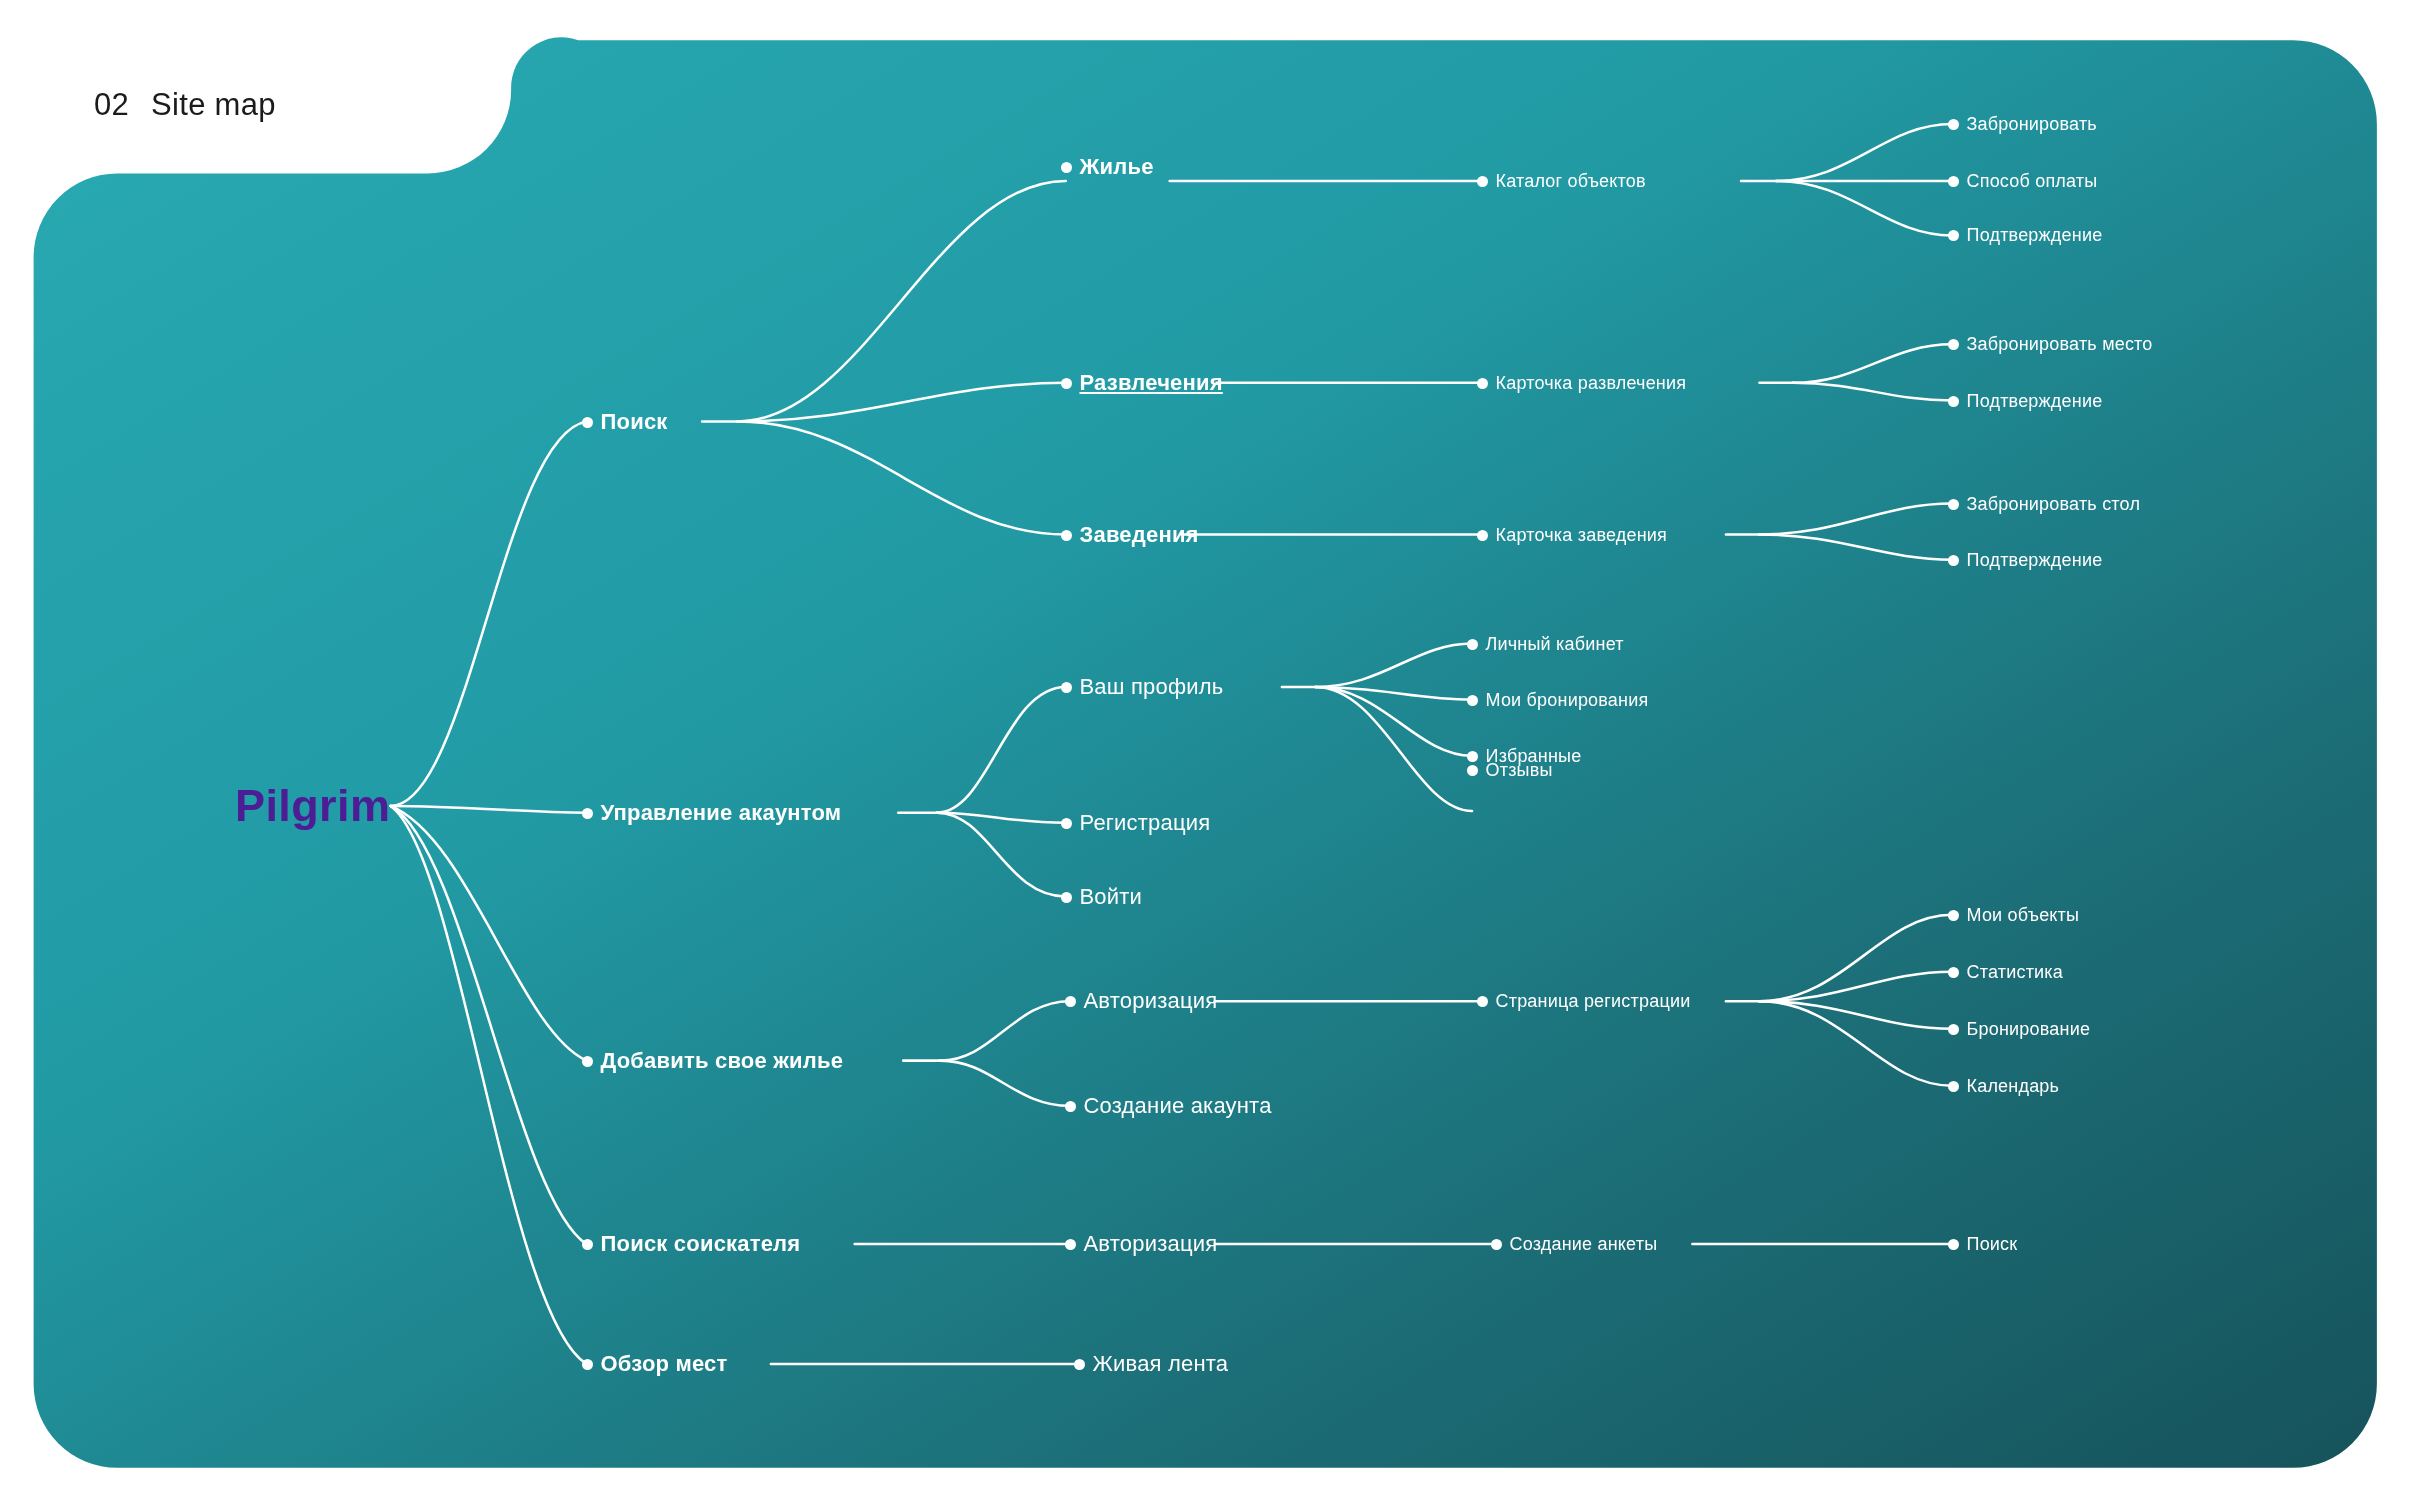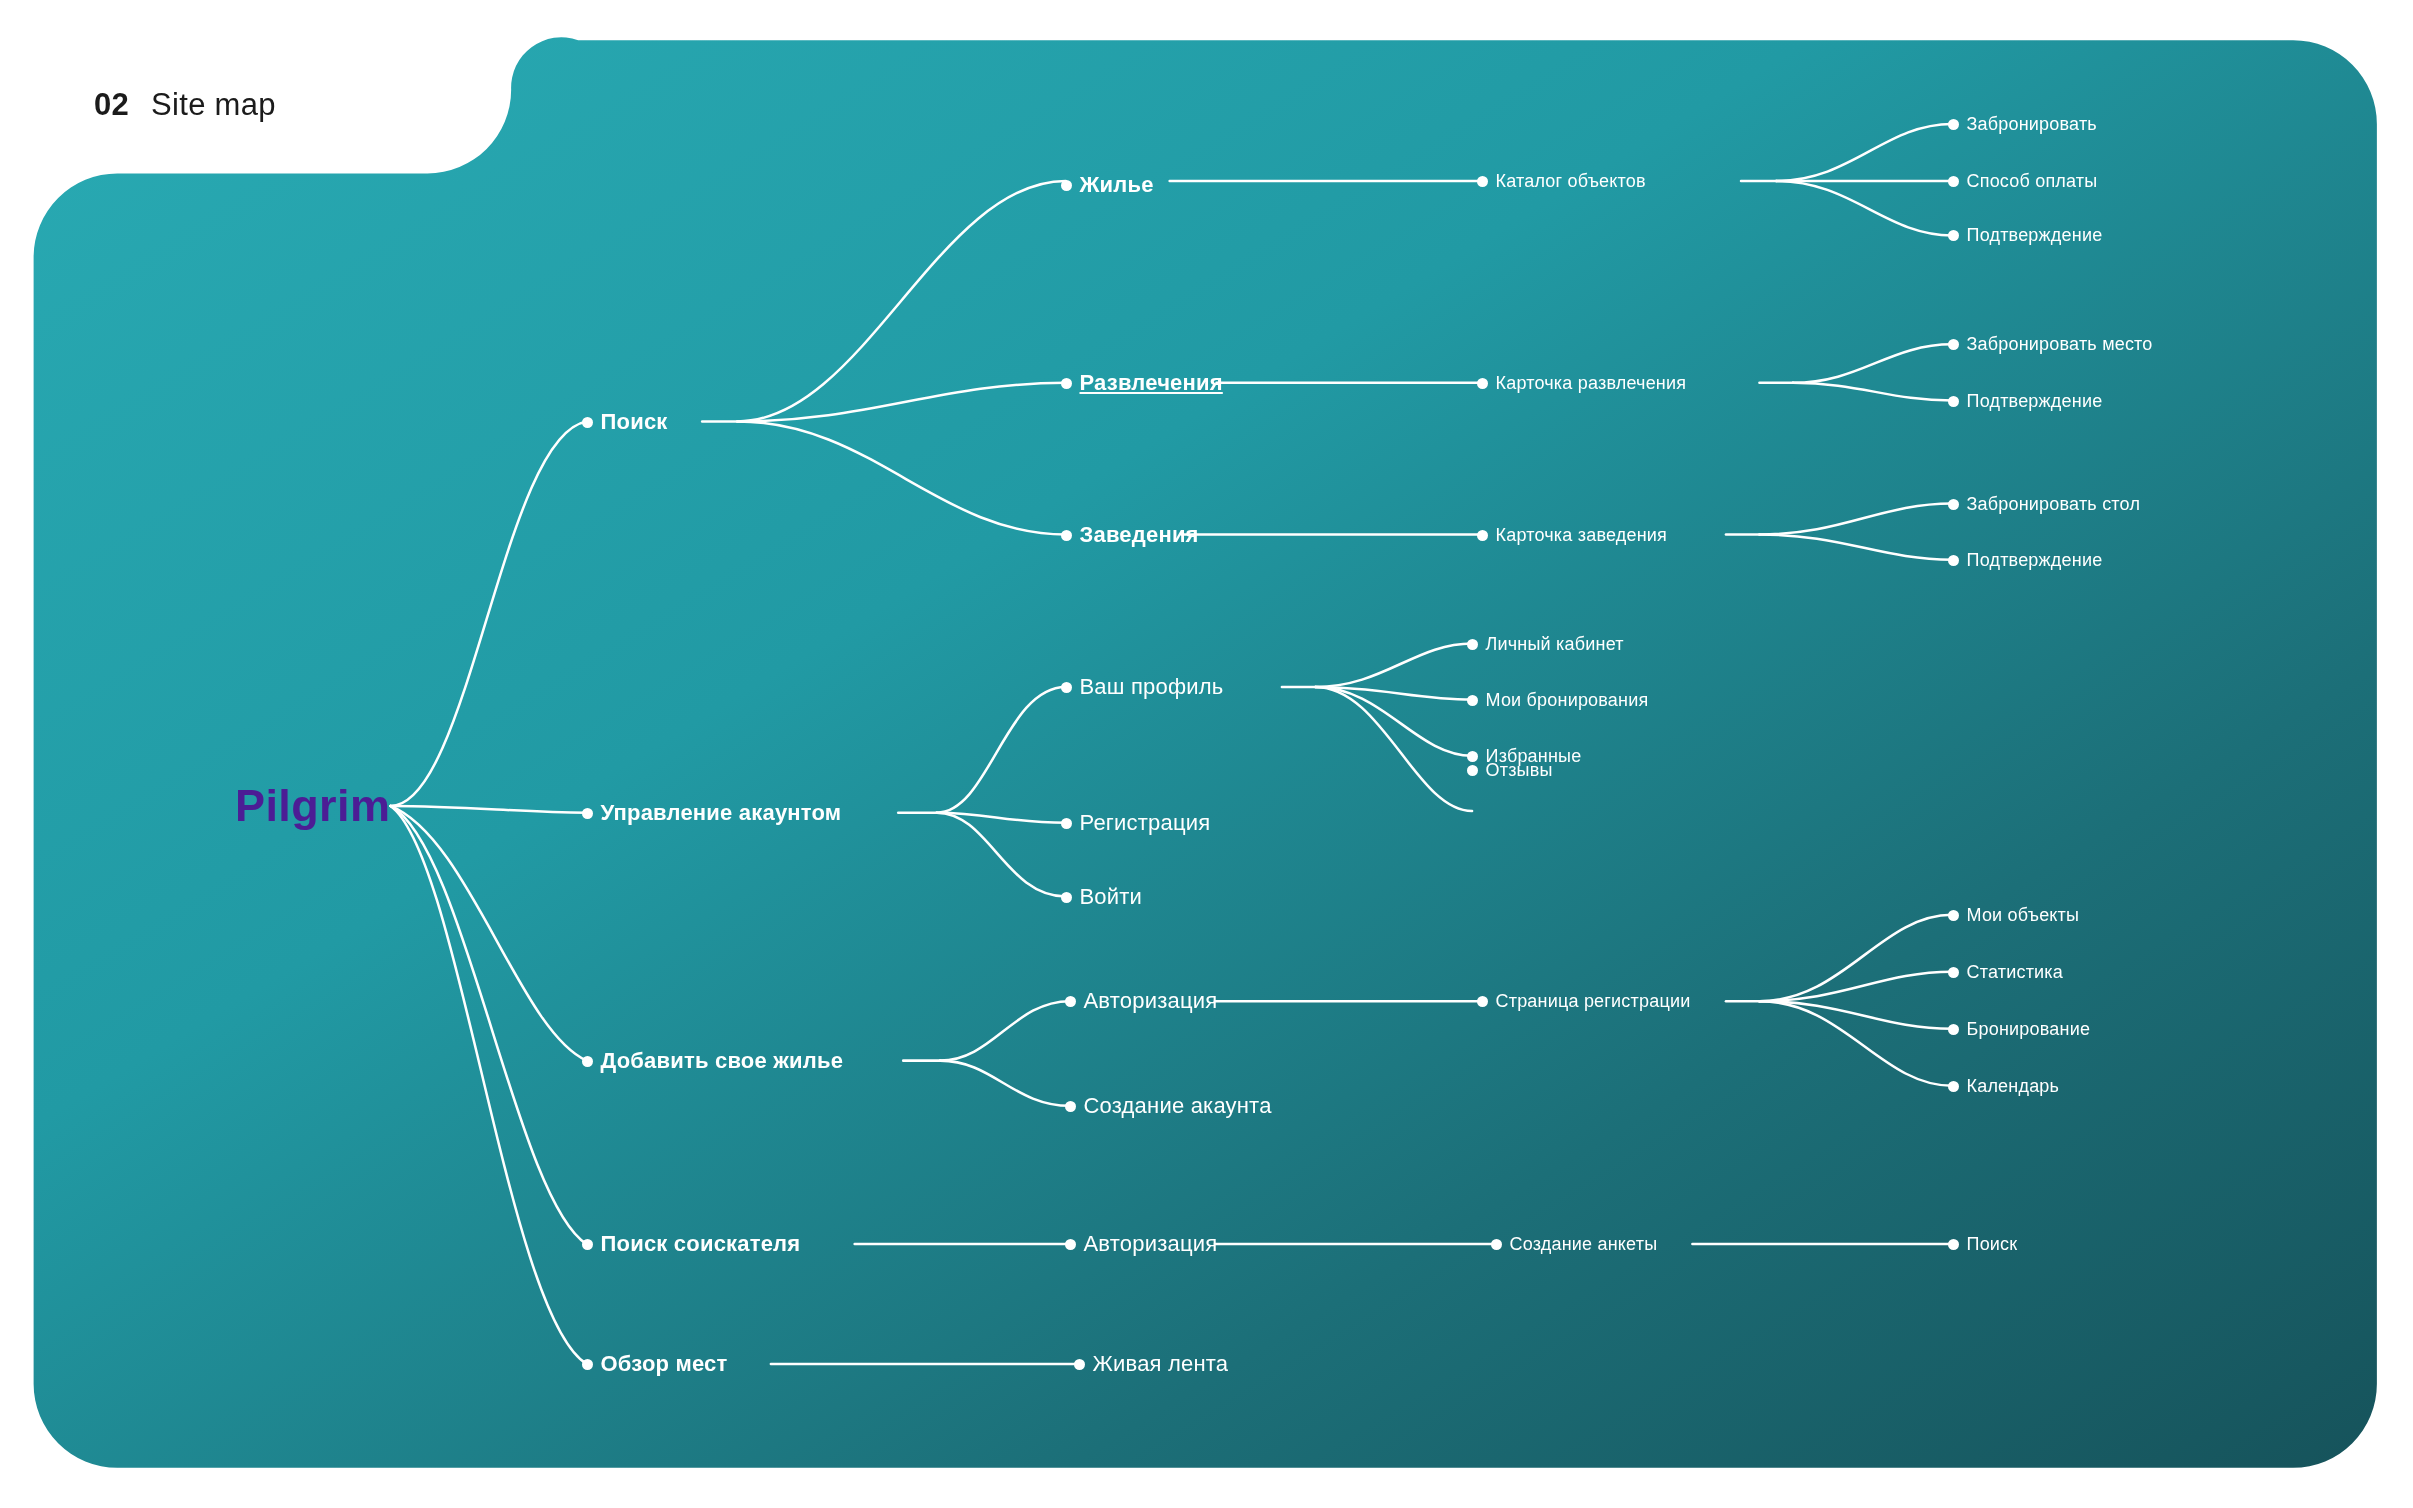--- a/index.html
+++ b/index.html
@@ -19,21 +19,21 @@
   #header {
     position: absolute;
     left: 94px; top: 87px;
     display: flex;
     align-items: baseline;
     gap: 22px;
     white-space: nowrap;
   }
   #header .num {
     font-size: 31px;
-    font-weight: 700;
+    font-weight: 400;
     color: #1b1b1b;
     letter-spacing: 0.3px;
   }
   #header .ttl {
     font-size: 31px;
     font-weight: 400;
     color: #1b1b1b;
     letter-spacing: 0.3px;
   }
   
@@ -206,21 +206,21 @@
     <span class="dot"></span>
       <span class="sep"></span>
     <span class="lbl">Поиск соискателя</span>
   </div>
   <div class="node lvl1" style="left:582px; top:1364px;">
     <span class="dot"></span>
       <span class="sep"></span>
     <span class="lbl">Обзор мест</span>
   </div>
 
-  <div class="node lvl1" style="left:1061px; top:185px;">
+  <div class="node lvl1" style="left:1061px; top:167px;">
     <span class="dot"></span>
       <span class="sep"></span>
     <span class="lbl">Жилье</span>
   </div>
   <div class="node lvl1" style="left:1061px; top:383px;text-decoration:underline;">
     <span class="dot"></span>
       <span class="sep"></span>
     <span class="lbl">Развлечения</span>
   </div>
   <div class="node lvl1" style="left:1061px; top:535px;">

